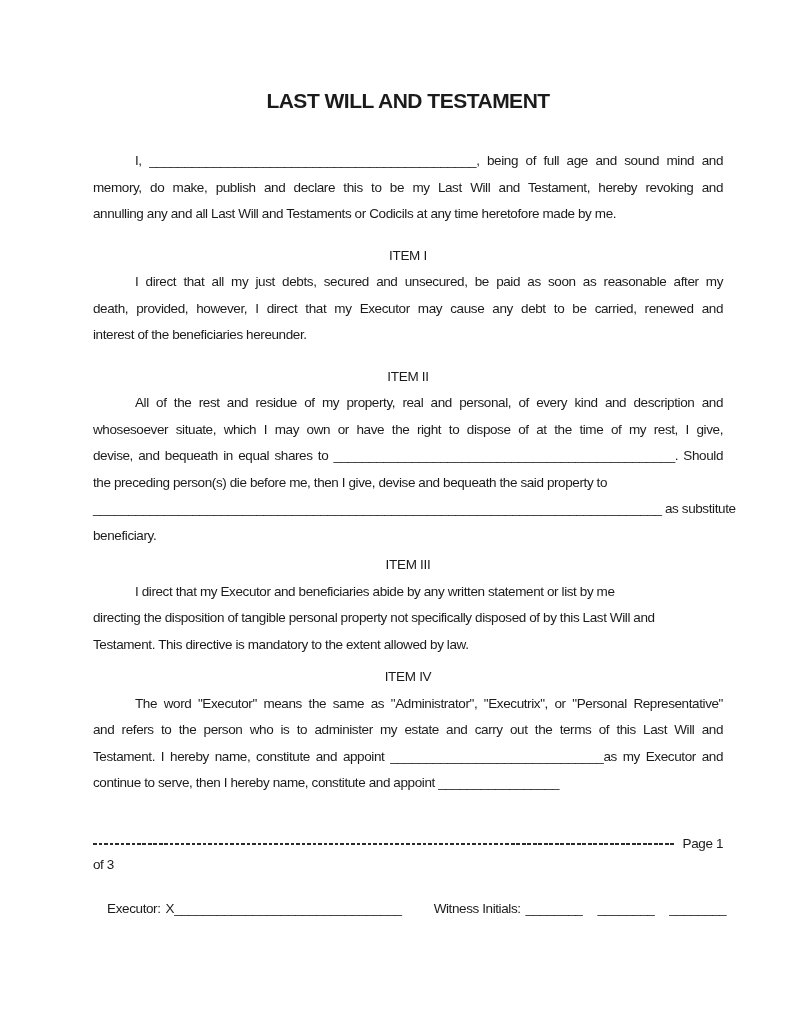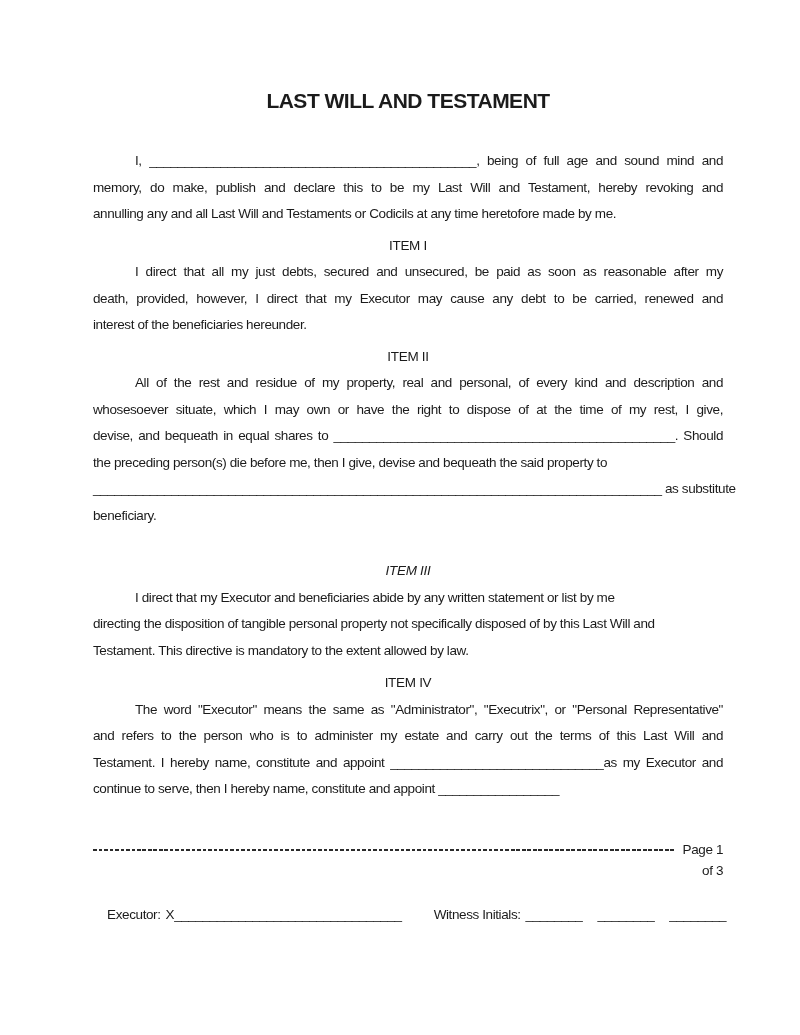--- a/index.html
+++ b/index.html
@@ -21,38 +21,38 @@
     text-align: center;
     font-size: 21px;
     font-weight: 700;
     letter-spacing: -0.5px;
     line-height: 26px;
   }
   .docbody { margin-top: 34px; }
   .heading {
     text-align: center;
     line-height: 26.5px;
-    margin-top: 5px;
+    margin-top: 15px;
     letter-spacing: -0.3px;
   }
-  .section:nth-child(4) .heading { margin-top: 29px; font-style: italic; }
+  .section:nth-child(4) .heading { margin-top: 3px; }
   .section:nth-child(5) .heading { margin-top: 6px; }
   .line { line-height: 26.5px; white-space: pre; }
   .line.stretch { text-align: justify; text-align-last: justify; }
   .line.indent { text-indent: 42px; }
   .footer { margin-top: 37px; }
   .divider-row { display: flex; align-items: center; height: 20px; }
   .dashes {
     flex: 1;
     height: 2px;
     margin-right: 7px;
     background: repeating-linear-gradient(to right, #2b2b2b 0 3.5px, transparent 3.5px 5.5px);
   }
   .page-label { white-space: pre; }
-  .of3 { text-align: right; line-height: 20px; margin-top: 1px; }
+  .of3 { text-align: left; line-height: 20px; margin-top: 1px; }
   .sigrow { margin-top: 1px; line-height: 22px; white-space: pre; margin-left: -6px; }
   .x-mark { margin-left: 5px; }
   .witness-label { margin-left: 32px; }
   .wblank-first { margin-left: 5px; }
   .wblank { margin-left: 15px; }
 </style>
 </head>
 <body>
 
 <div class="page">

